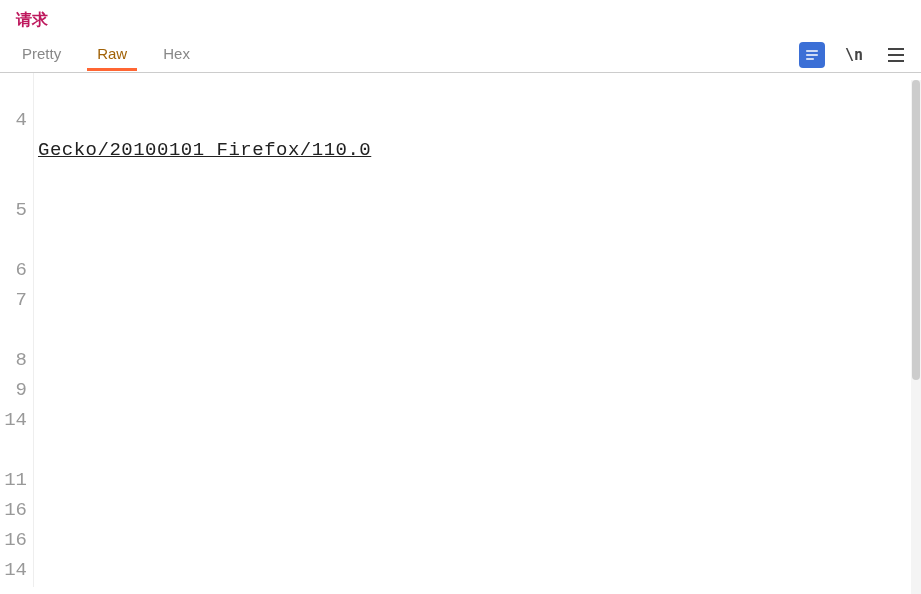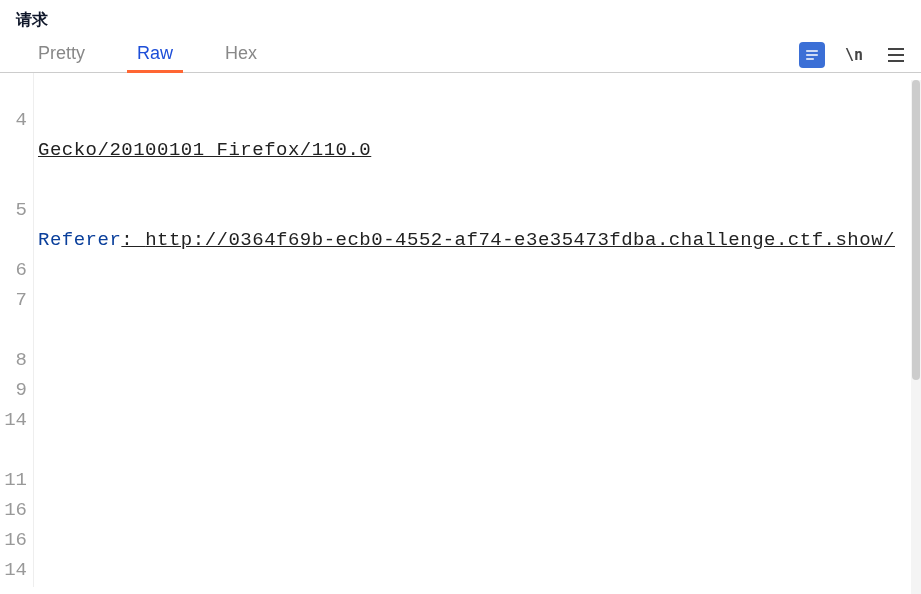--- a/index.html
+++ b/index.html
@@ -10,45 +10,44 @@
     color: #333;
     width: 921px;
     height: 594px;
     overflow: hidden;
     position: relative;
   }
   .panel-title {
     font-weight: bold;
     font-size: 16px;
     padding: 10px 16px 6px 16px;
-    color: #0f172a;
+    color: #be185d;
   }
   .tabs-row {
     display: flex;
     align-items: center;
     border-bottom: 1px solid #ccc;
     padding: 0 12px;
     height: 36px;
   }
   .tabs-left {
     display: flex;
     gap: 28px;
     align-items: flex-end;
     padding-left: 6px;
   }
   .tab {
     cursor: pointer;
     padding: 6px 4px 8px 4px;
-    font-size: 18px;
+    font-size: 15px;
     color: #888;
     position: relative;
-    margin-left: 16px;
   }
   .tab.active {
-    color: #1d4ed8;
+    color: #a16207;
     font-weight: 500;
   }
   .tab.active::after {
     content: "";
     position: absolute;
     left: -6px;
     right: -6px;
     bottom: -1px;
     height: 3px;
     background: #ff6633;
@@ -190,21 +189,20 @@
     <div>9</div>
     <div>14</div>
     <div></div>
     <div>11</div>
     <div>16</div>
     <div>16</div>
     <div>14</div>
   </div>
   <div class="code">
     <div class="code-line"><span class="txt">Gecko/20100101 Firefox/110.0</span></div>
-    <div class="code-line"><span class="hdr">Referer</span><span class="txt">: </span><span class="txt">http://0364f69b-ecb0-4552-af74-e3e35473fdba.challenge.ctf.show/</span></div>
     
     
     
     
     
     
     
   </div>
 </div>
 

